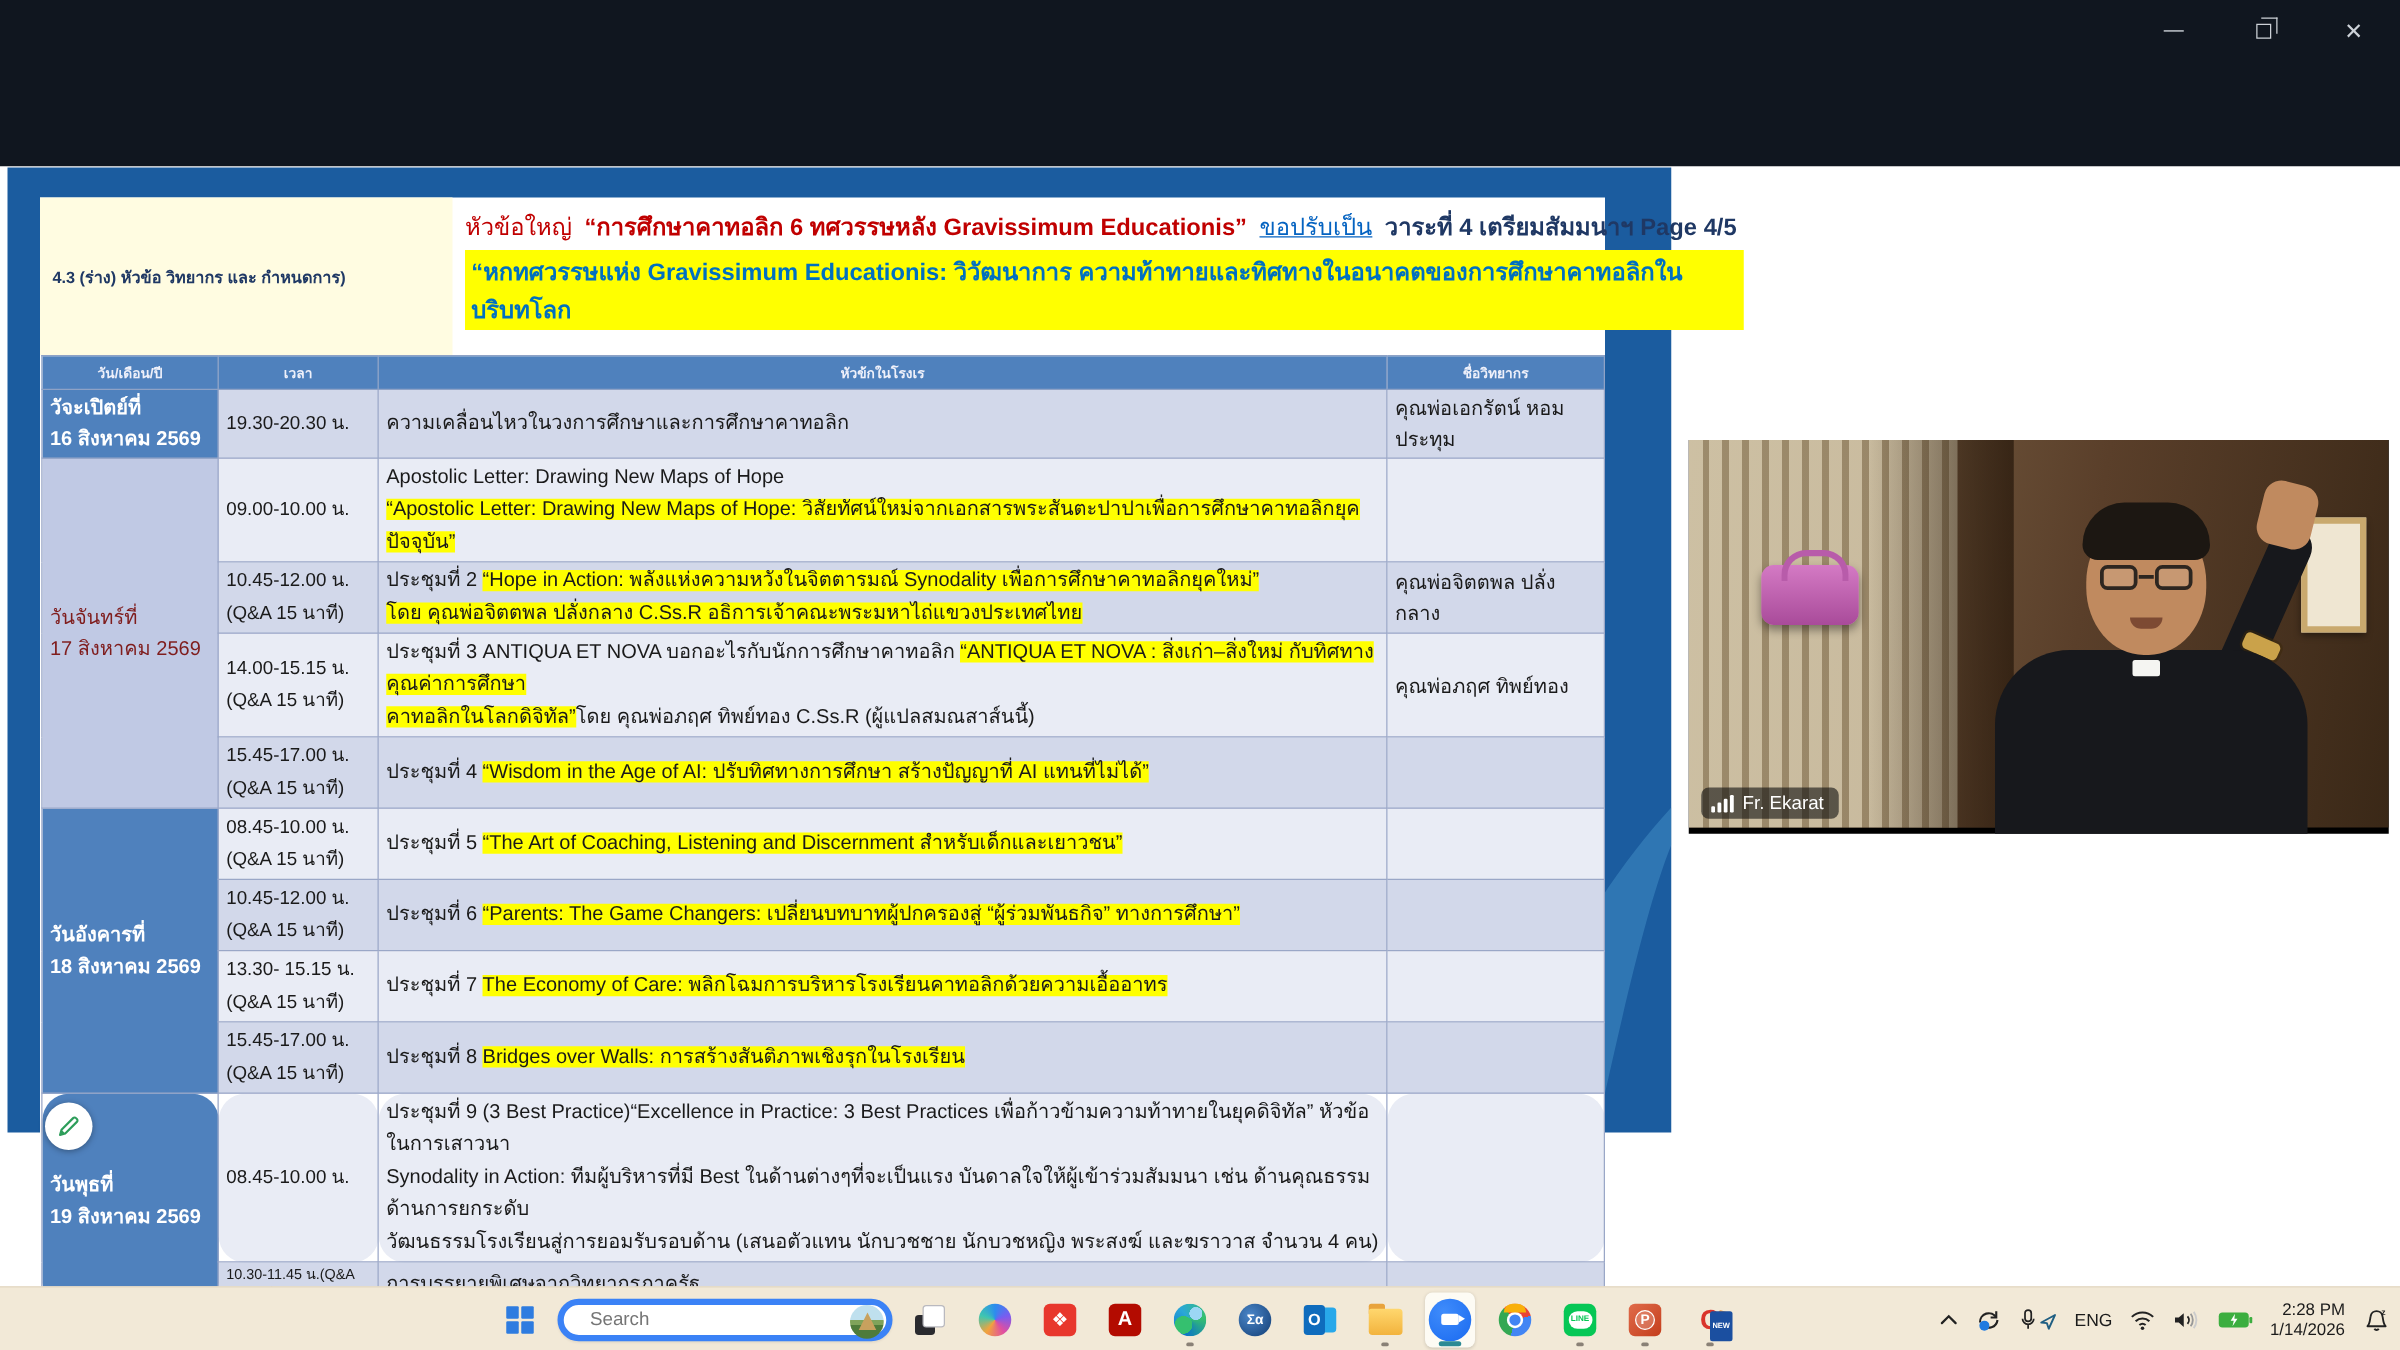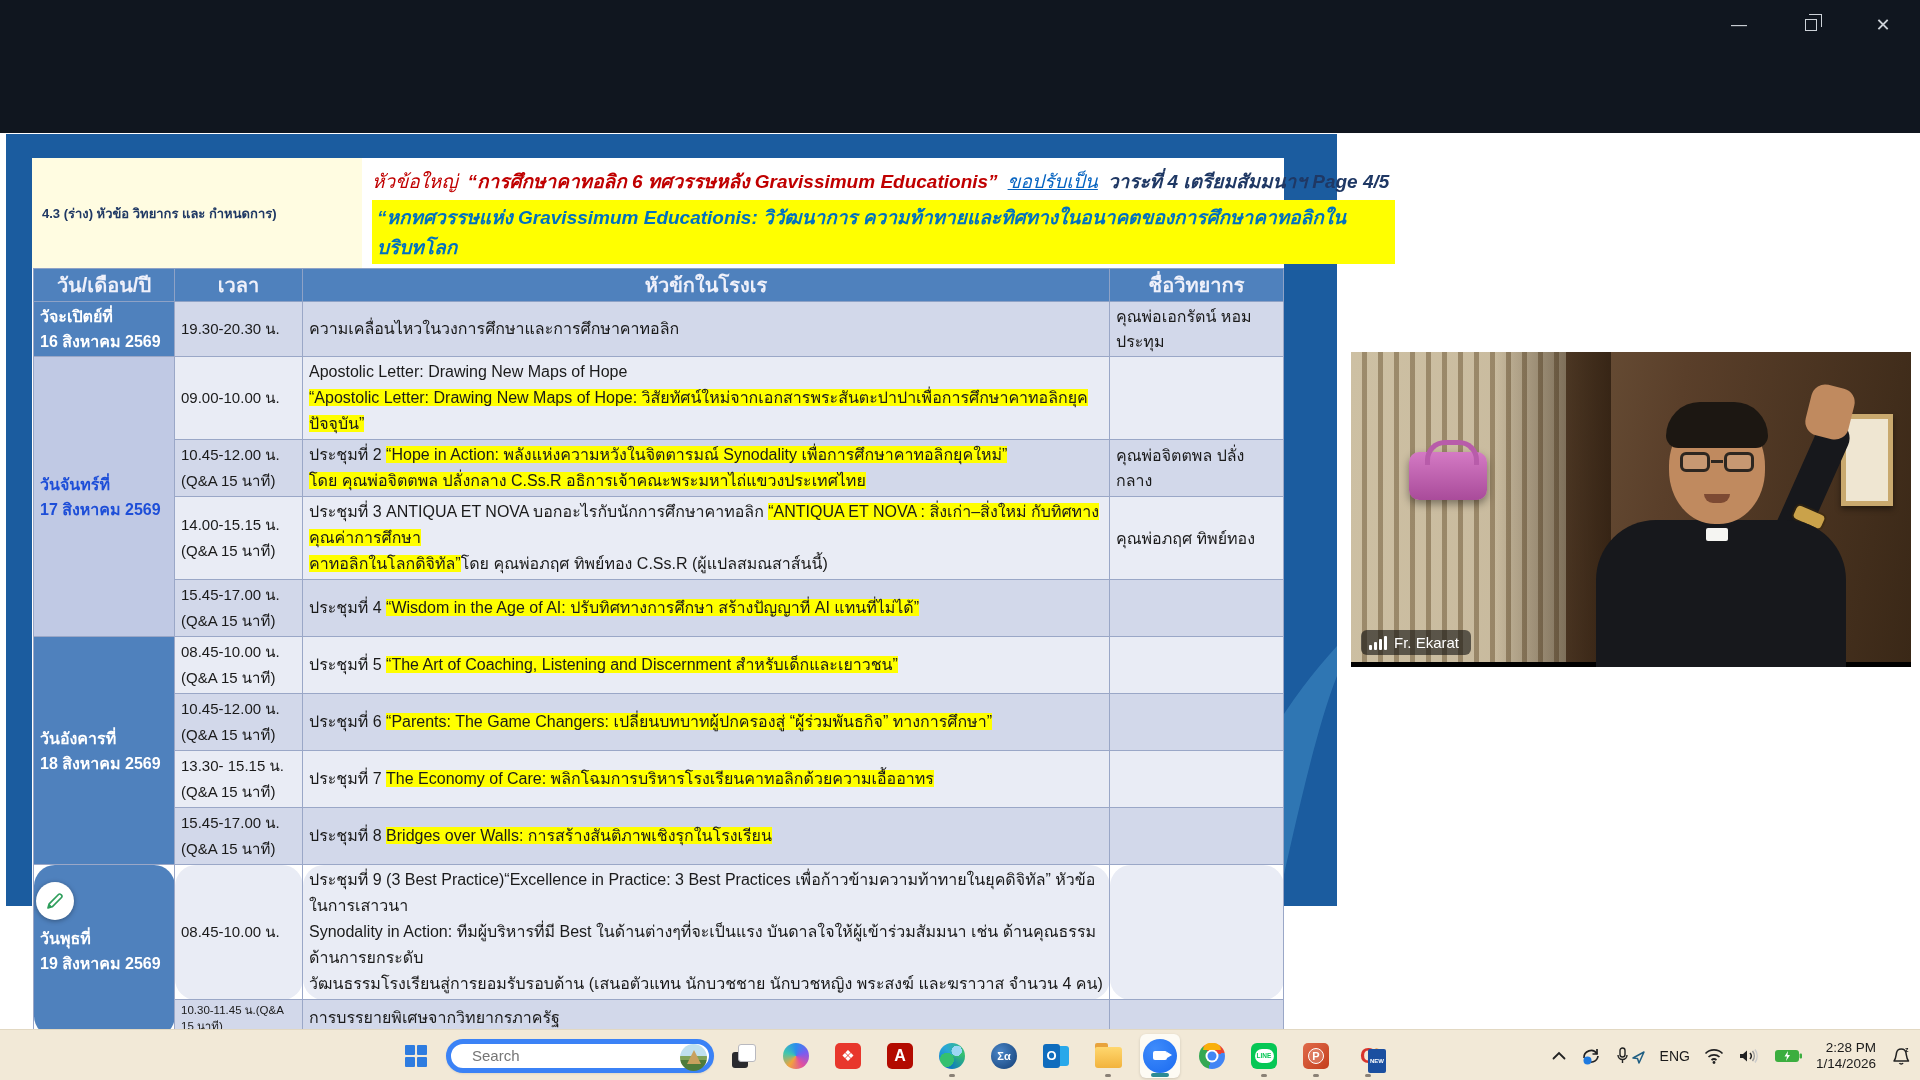--- a/index.html
+++ b/index.html
@@ -16,40 +16,40 @@
     border:1.5px solid #cdd2d8; border-left:none; border-bottom:none; }
 
   
   .slide { position:absolute; left:6px; top:134px; width:1331px; height:772px; background:#1b5c9f; }
   .swoosh { position:absolute; right:0; bottom:0; }
   .doc { position:absolute; left:26px; top:24px; width:1252px; background:#ffffff; padding-bottom:2px; }
 
   .doc-head { display:flex; align-items:stretch; min-height:80px; }
   .cream-box { background:#fffce1; min-width:330px; display:flex; align-items:center; padding:0 10px;
     color:#1f3864; font-weight:bold; font-size:13px; }
-  .head-right { flex:1; padding:8px 8px 4px 10px;font-style:italic; }
+  .head-right { flex:1; padding:8px 8px 20px 10px; }
   .head-line1 { display:flex; align-items:baseline; gap:10px; font-size:19px; white-space:nowrap; }
   .topic-prefix { color:#c00000; }
   .topic-quote { color:#c00000; font-weight:bold; }
   .adjust-link { color:#0563c1; text-decoration:underline; }
   .agenda-ref { margin-left:auto; color:#1f3864; font-weight:bold; padding-right:6px; }
   .head-line2 { margin-top:4px; }
   .new-title { display:inline-block; background:#ffff00; color:#0070c0; font-weight:bold;
     font-size:19px; padding:2px 5px; }
 
   
   table.sched { border-collapse:collapse; table-layout:fixed; width:1250px; margin-left:1px; }
   .sched col.c1{width:141px;} .sched col.c2{width:128px;} .sched col.c3{width:807px;} .sched col.c4{width:174px;}
-  .sched th { background:#4f81bd; color:#eef0fa; font-weight:bold; font-size:20px;
+  .sched th { background:#4f81bd; color:#eef0fa; font-weight:bold; font-size:11px;
     border:1px solid #8ea2c6; height:27px; }
   .sched td { border:1px solid #9aa7c7; font-size:16px; color:#1a1a1a; vertical-align:middle; padding:2px 6px; }
   .row-dark td { background:#d2d8ea; }
   .row-light td { background:#e9ecf5; }
   td.day-solid { background:#4f81bd !important; color:#ffffff; font-weight:bold; }
-  td.day-light { background:#c0c9e4 !important; color:#1d4ed8; font-weight:bold; }
+  td.day-light { background:#c0c9e4 !important; color:#7f1d1d; font-weight:normal; }
   .day-cell div { line-height:25px; }
   .time-cell div { line-height:26px; font-size:15px; }
   .time-small div { font-size:11.5px; line-height:16px; }
   .topic-cell .tline { line-height:26px; }
   .hl { background:#ffff00; }
   .speaker-cell { font-size:15.5px; }
   tr.row-tall td { height:86px;border-radius:21px; }
 
   
   .pencil-btn { position:absolute; left:36px; top:882px; width:38px; height:38px; border-radius:50%;

